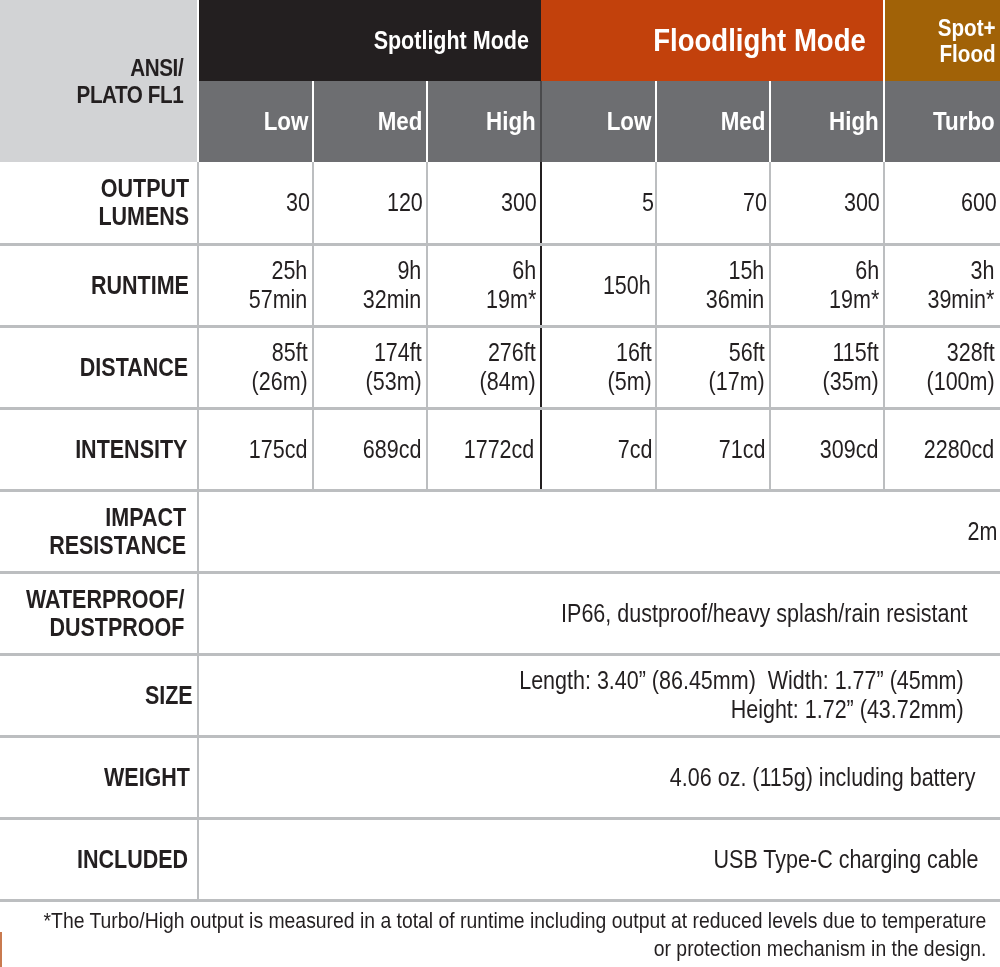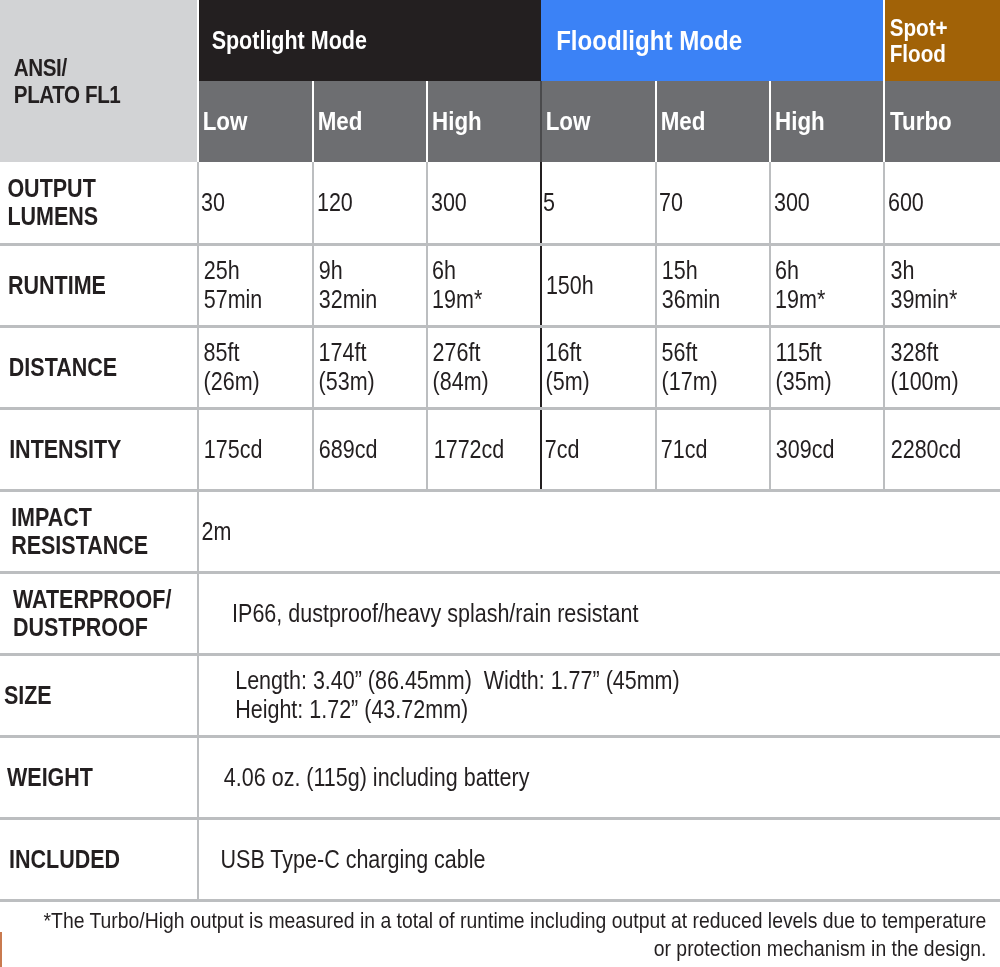--- a/index.html
+++ b/index.html
@@ -1,24 +1,24 @@
 <!DOCTYPE html>
 <html><head>
 <meta charset="utf-8">
 <style>
   html, body { margin: 0; padding: 0; background: #ffffff; }
   body { width: 1000px; height: 967px; position: relative; overflow: hidden;
          font-family: "Liberation Sans", "DejaVu Sans", sans-serif; color: #231f20; }
   .spec-table { position: absolute; left: 0; top: 0; width: 1000px; border-collapse: collapse; table-layout: fixed; }
-  .spec-table td, .spec-table th { padding: 0; text-align: left; vertical-align: middle; }
+  .spec-table td, .spec-table th { padding: 0; text-align: right; vertical-align: middle; }
   .h-corner { background: #d2d3d5; color: #231f20; font-weight: bold; font-size: 24px; line-height: 27px;
               letter-spacing: -0.5px; transform: scaleX(0.86); }
   .corner-cell { background: #d2d3d5; border-right: 2px solid #ffffff; }
   .h-group-spot { background: #231f20; color: #fff; font-weight: bold; font-size: 25px; height: 81px; }
-  .h-group-flood { background: #3b82f6; color: #fff; font-weight: bold; font-size: 28px; height: 81px; }
+  .h-group-flood { background: #c2410c; color: #fff; font-weight: bold; font-size: 32px; height: 81px; }
   .h-group-combo { background: #a16207; color: #fff; font-weight: bold; font-size: 24px; line-height: 26px; border-left: 2px solid #ffffff; margin-left: 38px; }
   .h-sub { background: #6d6e71; color: #fff; font-weight: bold; font-size: 26px; height: 81px; border-right: 2px solid #ffffff; text-decoration: underline; }
   .h-sub.last { border-right: none; margin-left: 12px; }
   .h-sub.sep { border-right: 2px solid #4a4a4c; }
   .txt-condensed { display: inline-block; transform: scaleX(0.86); transform-origin: center; white-space: nowrap; }
   .row-label { font-weight: bold; font-size: 25px; line-height: 28px; color: #231f20;
                border-right: 2px solid #bcbec0; border-bottom: 3px solid #bcbec0; margin-left: 33px; }
   .cell { font-size: 25px; line-height: 29px; color: #231f20;
           border-right: 2px solid #bcbec0; border-bottom: 3px solid #bcbec0; }
   .cell.sep { border-right: 2px solid #231f20; }

